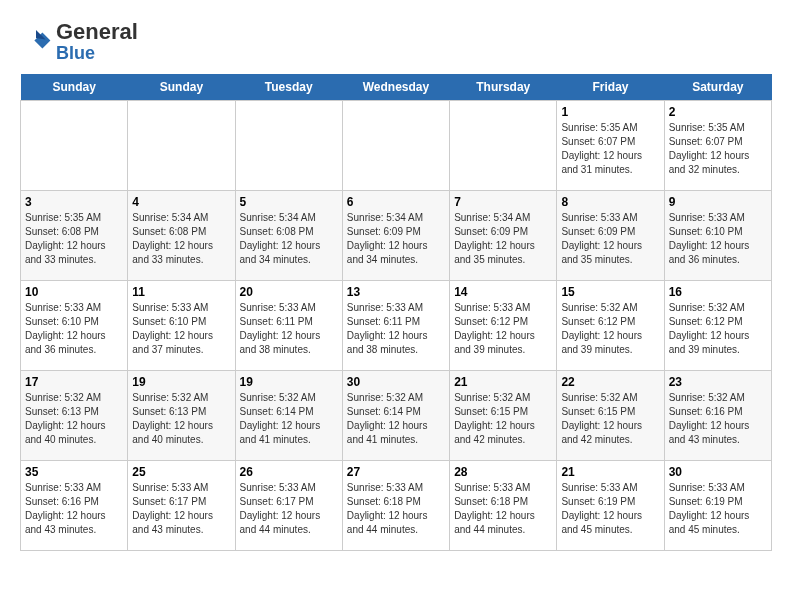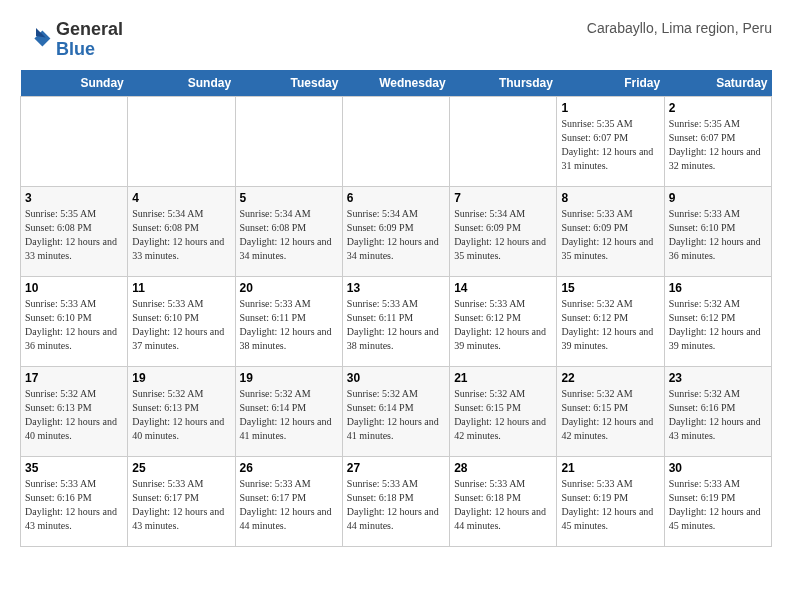--- a/index.html
+++ b/index.html
@@ -19,21 +19,21 @@
     .logo {
       display: flex;
       align-items: center;
     }
     .logo-text {
       display: flex;
       flex-direction: column;
       line-height: 1.1;
     }
     .logo-general {
-      font-size: 18px;
+      font-size: 22px;
       font-weight: bold;
       color: #333;
     }
     .logo-blue {
       font-size: 18px;
       font-weight: bold;
       color: #2b6cb0;
     }
     .logo-icon {
       width: 32px;
@@ -54,21 +54,21 @@
     }
     .calendar-table {
       width: 100%;
       border-collapse: collapse;
       font-size: 11px;
     }
     .calendar-table th {
       background-color: #2b6cb0;
       color: white;
       padding: 6px 4px;
-      text-align: right;
+      text-align: center;
       font-size: 12px;
       font-weight: bold;
     }
     .calendar-table td {
       border: 1px solid #ccc;
       vertical-align: top;
       padding: 4px;
       width: calc(100% / 7);
       height: 90px;
       background: #fff;
@@ -79,21 +79,20 @@
     .day-number {
       font-weight: bold;
       font-size: 12px;
       margin-bottom: 2px;
       display: block;
     }
     .day-info {
       font-size: 10px;
       color: #333;
       line-height: 1.4;
-      font-family: Liberation Serif, serif;
     }
     .empty-cell {
       background: #fff !important;
     }
     .row-even td { background: #f0f4f8; }
   </style>
 </head>
 <body>
 
 <div class="header-section">
@@ -102,21 +101,20 @@
       <rect x="0" y="0" width="40" height="40" fill="white"></rect>
       <polygon points="28,8 38,18 28,28 18,18" fill="#2b6cb0"></polygon>
       <polygon points="20,5 32,17 20,15" fill="#1a4a8a"></polygon>
     </svg>
     <div class="logo-text">
       <span class="logo-general">General</span>
       <span class="logo-blue">Blue</span>
     </div>
   </div>
   <div class="title-section">
-    <div class="subtitle">Carabayllo, Lima region, Peru</div>
   </div>
 </div>
 
 <table class="calendar-table">
   <thead>
     <tr>
     <th>Sunday</th>
         <th>Sunday</th>
         <th>Tuesday</th>
         <th>Wednesday</th>

